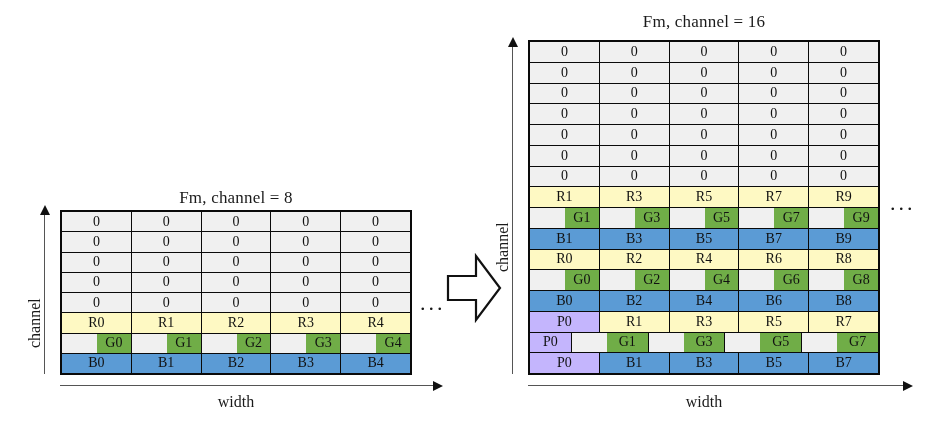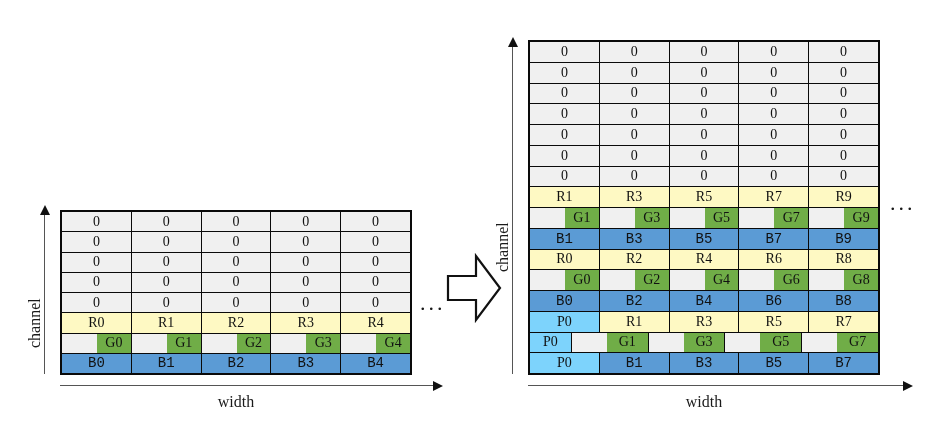--- a/index.html
+++ b/index.html
@@ -48,22 +48,22 @@
     font-size:14px;
     line-height:1;
     color:#111;
     box-sizing:border-box;
     background:#f0f0f0;
   }
   .gcell:last-child{border-right:none;}
   .gcell.z{background:#f0f0f0;}
   .gcell.r{background:#fef9c3;}
   .gcell.g{background:#70ad47;margin-left:35px;}
-  .gcell.b{background:#5b9bd5;font-family:Liberation Mono, monospace;}
-  .gcell.p{background:#7dd3fc;}
+  .gcell.b{background:#5b9bd5;}
+  .gcell.p{background:#c4b5fd;}
 
   
   .axis-line{position:absolute;background:#555;}
   .vaxis{width:1px;}
   .haxis{height:1px;}
   .arrowup{
     position:absolute;
     width:0;height:0;
     border-left:5px solid transparent;
     border-right:5px solid transparent;
@@ -96,20 +96,21 @@
     white-space:nowrap;
   }
 
   .blockarrow{position:absolute;}
 </style>
 </head>
 <body>
 
 <div class="stage">
 
+  <div class="title" style="left:60px;top:188px;width:352px;">Fm, channel = 8</div>
 
   <div class="axis-line vaxis" style="left:44px;top:214px;height:160px;"></div>
   <div class="arrowup" style="left:40px;top:205px;"></div>
   <div class="axlabel vert" style="left:26px;top:348px;">channel</div>
 
   <div class="grid" style="left:60px;top:210px;width:352px;height:165px;">
     <div class="grow">
       <div class="gcell z">0</div>
       <div class="gcell z">0</div>
       <div class="gcell z">0</div>
@@ -170,20 +171,21 @@
   <div class="dots" style="left:420px;top:292px;">...</div>
 
   <div class="axis-line haxis" style="left:60px;top:385px;width:374px;"></div>
   <div class="arrowright" style="left:433px;top:381px;"></div>
   <div class="axlabel" style="left:60px;top:393px;width:352px;text-align:center;">width</div>
 
   <svg class="blockarrow" style="left:446px;top:252px;" width="56" height="72" viewBox="0 0 56 72">
     <polygon points="2,24 30,24 30,4 54,36 30,68 30,48 2,48" fill="#ffffff" stroke="#111111" stroke-width="2.2" stroke-linejoin="miter"></polygon>
   </svg>
 
+  <div class="title" style="left:528px;top:12px;width:352px;">Fm, channel = 16</div>
 
   <div class="axis-line vaxis" style="left:512px;top:46px;height:328px;"></div>
   <div class="arrowup" style="left:508px;top:37px;"></div>
   <div class="axlabel vert" style="left:494px;top:272px;">channel</div>
 
   <div class="grid" style="left:528px;top:40px;width:352px;height:335px;">
     <div class="grow">
       <div class="gcell z">0</div>
       <div class="gcell z">0</div>
       <div class="gcell z">0</div>

